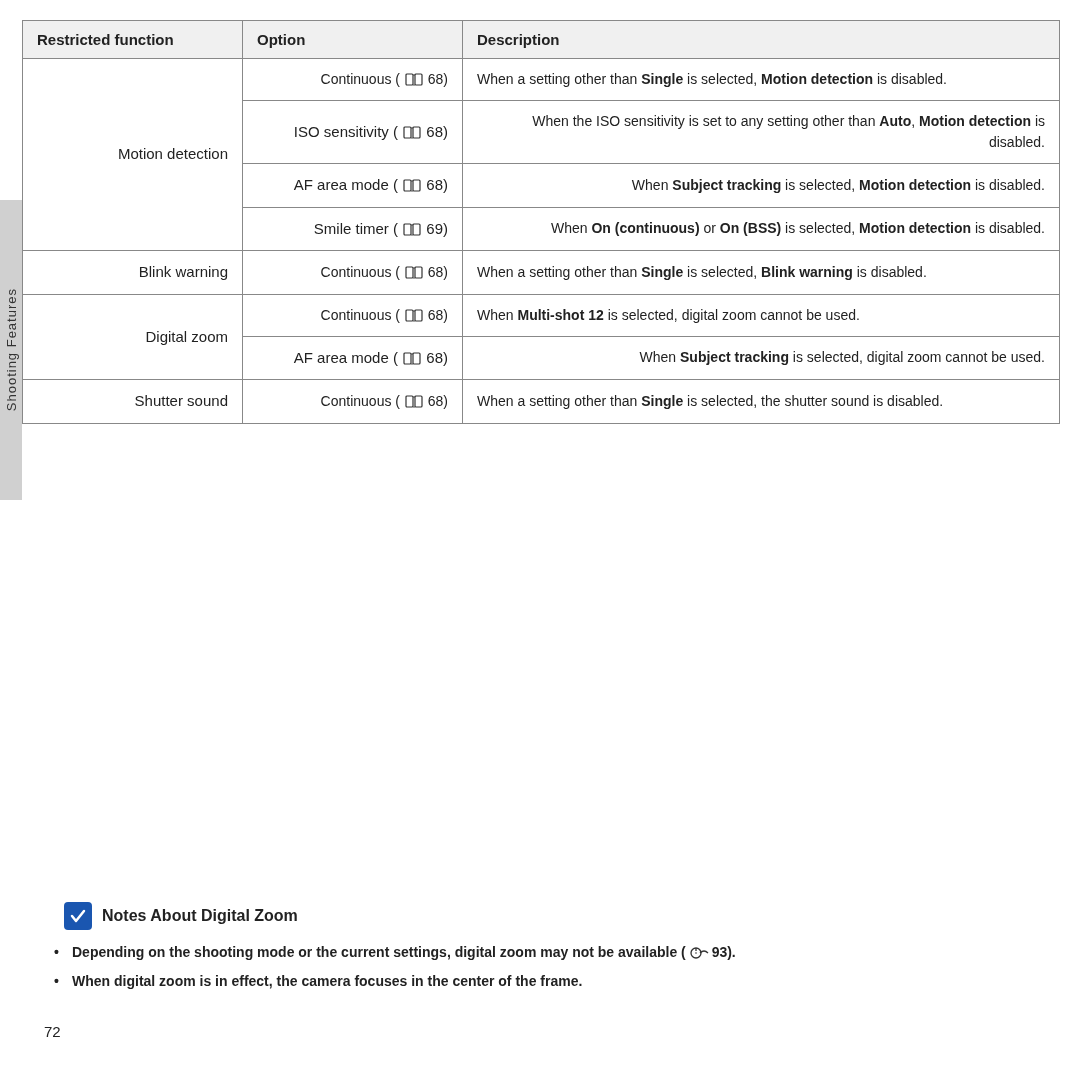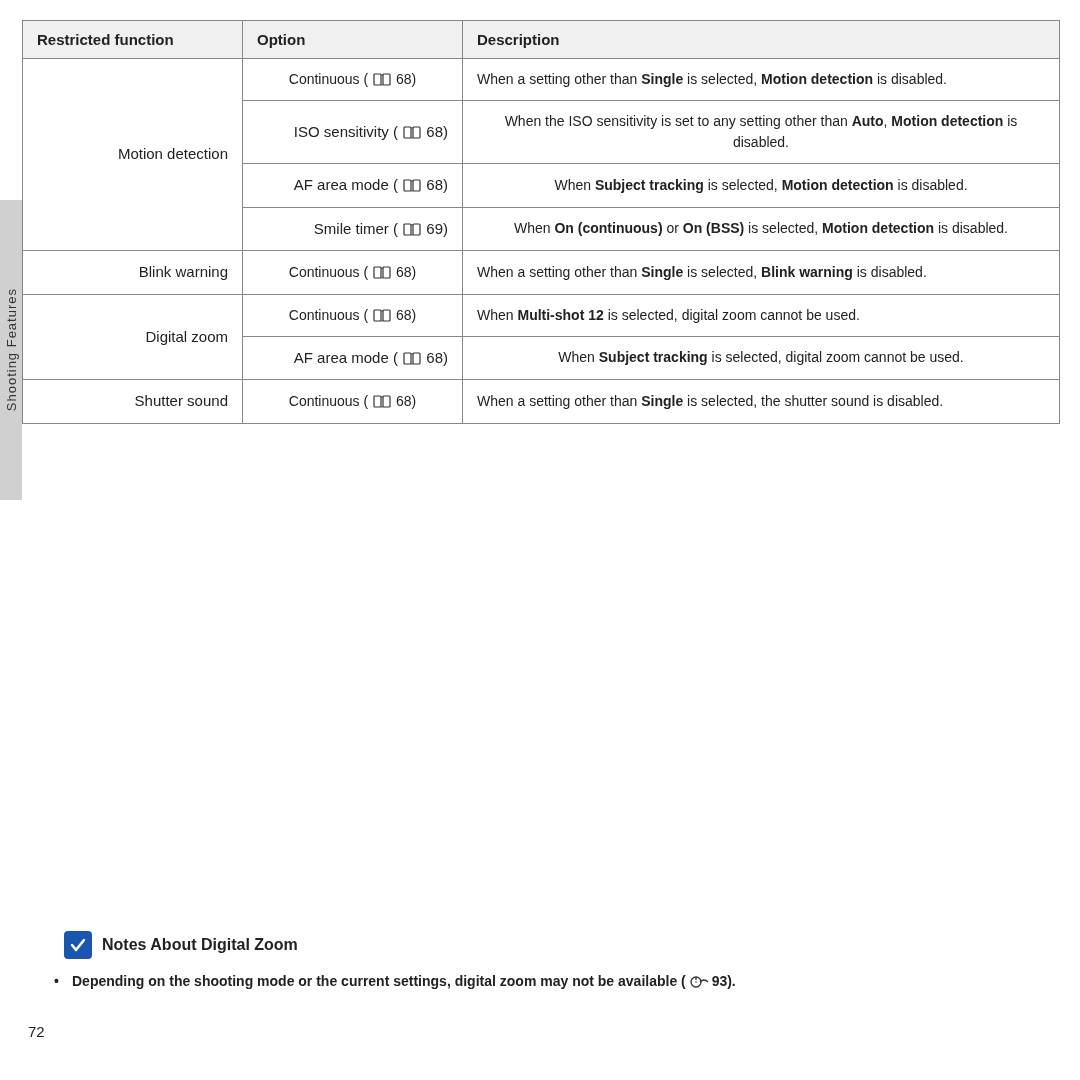--- a/index.html
+++ b/index.html
@@ -83,21 +83,21 @@
       font-size: 14px;
       line-height: 1.5;
     }
 
     .data-table td:first-child {
       text-align: right;
       font-size: 15px;
     }
 
     .data-table td:nth-child(2) {
-      text-align: center;
+      text-align: right;
     }
 
     .restricted-cell {
       vertical-align: middle;
       font-size: 15px;
     }
 
     
     .book-icon {
       display: inline-block;
@@ -162,21 +162,21 @@
       content: "•";
       position: absolute;
       left: 0;
       top: 0;
     }
 
     
     .page-number {
       position: absolute;
       bottom: 20px;
-      left: 6px;
+      left: 22px;
       font-size: 15px;
       font-weight: normal;
     }
   </style>
 </head>
 <body>
 
 <div class="page-container">
 
   <div class="side-tab">
@@ -305,19 +305,20 @@
       <ul class="notes-list">
         <li>
           Depending on the shooting mode or the current settings, digital zoom may not be available (
           <svg style="display:inline-block;vertical-align:middle;width:22px;height:14px;" viewBox="0 0 22 14" fill="none" xmlns="http://www.w3.org/2000/svg">
             <circle cx="6" cy="7" r="5" stroke="#333" stroke-width="1.3" fill="none"></circle>
             <line x1="6" y1="2" x2="6" y2="5" stroke="#333" stroke-width="1.3"></line>
             <circle cx="6" cy="7" r="0.8" fill="#333"></circle>
             <path d="M10 7 Q14 3 18 7" stroke="#333" stroke-width="1.3" fill="none"></path>
           </svg>93).
         </li>
+        <li>When digital zoom is in effect, the camera focuses in the center of the frame.</li>
       </ul>
     </div>
 
     <div class="page-number">72</div>
 
   </div>
 </div>
 
 </body></html>

